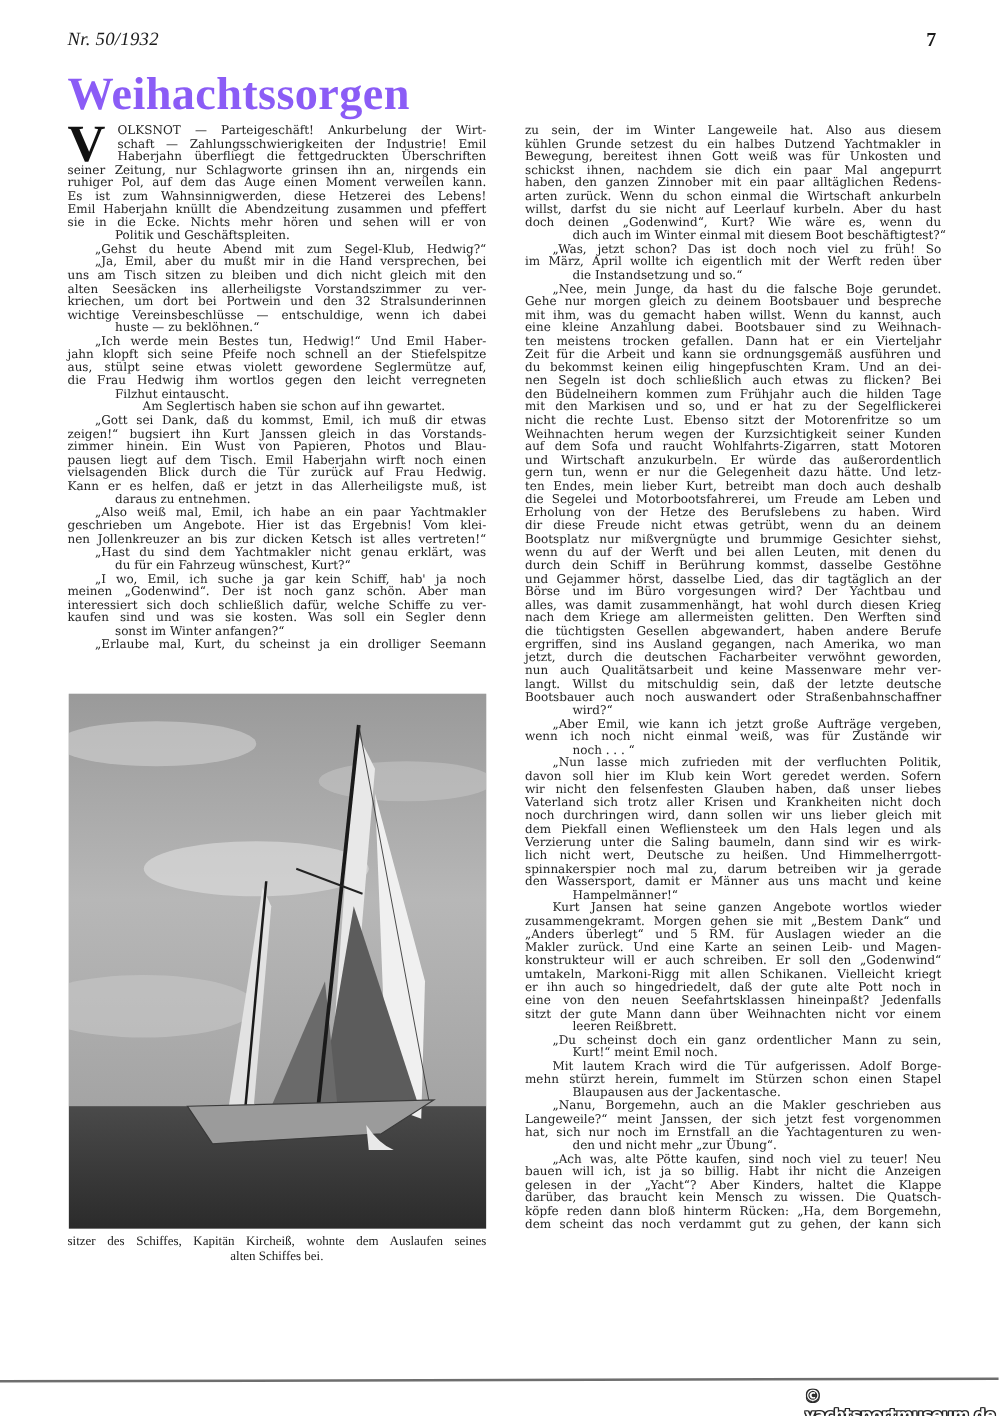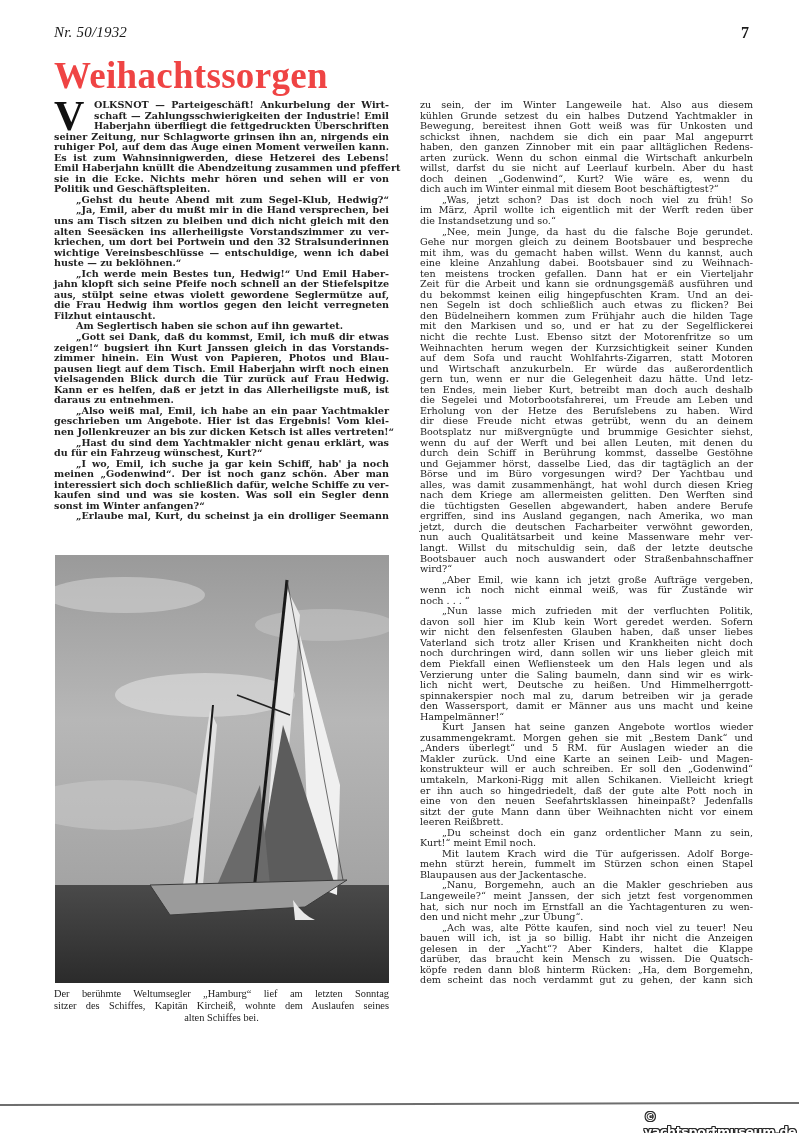--- a/index.html
+++ b/index.html
@@ -3,28 +3,28 @@
 <meta charset="utf-8">
 <style>
   html, body { margin:0; padding:0; background:#ffffff; }
   body { width:799px; height:1133px; position:relative; overflow:hidden;
          font-family:"DejaVu Serif", serif; color:#1b1b1b; }
   .hdr-left { position:absolute; left:54px; top:24px; font-family:"Liberation Serif", serif;
               font-size:15px; letter-spacing:0.2px;font-style:italic; }
   .hdr-right { position:absolute; left:741px; top:24px; font-family:"Liberation Serif", serif;
                font-size:16px; font-weight:bold; }
   .title { position:absolute; left:54px; top:54px; font-family:"Liberation Serif", serif;
-           font-weight:bold; font-size:37px; letter-spacing:0.3px; line-height:44px; color:#ef4444; }
+           font-weight:bold; font-size:37px; letter-spacing:0.3px; line-height:44px; color:#8b5cf6; }
   .col { position:absolute; font-family:"DejaVu Serif", serif; font-size:9.6px;
          line-height:10.55px; color:#222; }
   .col .ln { display:block; white-space:nowrap; text-align:justify; text-align-last:justify;
              height:10.55px; overflow:visible; }
-  .col .ln.last { text-align-last:left; }
+  .col .ln.last { text-align-last:left;margin-left:38px; }
   .col .ln.ind { padding-left:22px; }
-  .col-left { left:54px; top:100px; width:335px;font-weight:bold; }
+  .col-left { left:54px; top:100px; width:335px; }
   .col-left .ln.drop { padding-left:40px; }
   .dropcap { position:absolute; left:54px; top:99px; font-family:"Liberation Serif", serif;
              font-size:42px; line-height:34px; font-weight:bold; color:#111; }
   .col-right { left:420px; top:100px; width:333px; }
   .photo { position:absolute; left:55px; top:555px; width:334px; height:428px; overflow:hidden;
            background:#8a8a8a; }
   .caption { position:absolute; left:54px; top:988px; width:335px; font-family:"Liberation Serif", serif;
              font-size:10.4px; line-height:12px; color:#222; }
   .caption .ln { display:block; white-space:nowrap; text-align:justify; text-align-last:justify; }
   .caption .ln.center { text-align:right; text-align-last:center; }
@@ -203,19 +203,18 @@
     <line x1="158" y1="150" x2="140" y2="345" stroke="#1a1a1a" stroke-width="2"></line>
     <line x1="182" y1="140" x2="235" y2="160" stroke="#222" stroke-width="1.5"></line>
     <line x1="232" y1="25" x2="288" y2="325" stroke="#333" stroke-width="0.7"></line>
 
     <path d="M95,330 L292,325 L250,352 L115,360 Z" fill="#9b9b9b" stroke="#3a3a3a" stroke-width="1"></path>
     <path d="M238,345 q10,15 22,20 l-20,0 z" fill="#e9e9e9"></path>
   </svg>
 </div>
 
 <div class="caption" id="caption">
-    <span class="ln ">Der berühmte Weltumsegler „Hamburg“ lief am letzten Sonntag</span>
     <span class="ln ">sitzer des Schiffes, Kapitän Kircheiß, wohnte dem Auslaufen seines</span>
     <span class="ln center">alten Schiffes bei.</span>
   </div>
 
 <div class="rule"></div>
 <div class="watermark">© yachtsportmuseum.de</div>
 
 </body></html>

